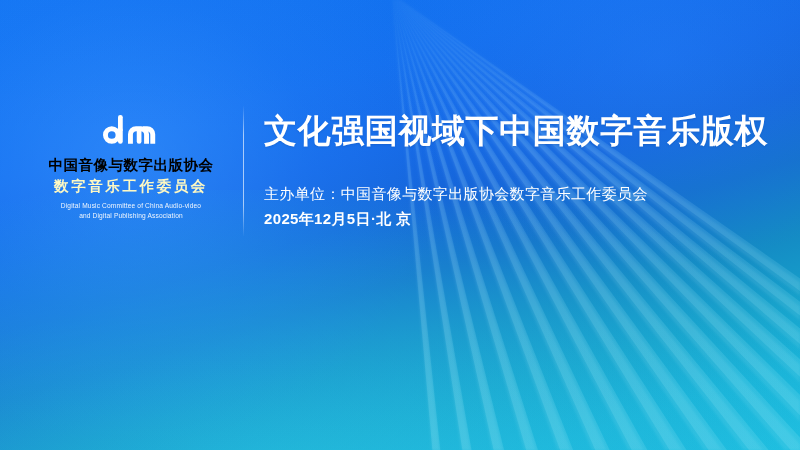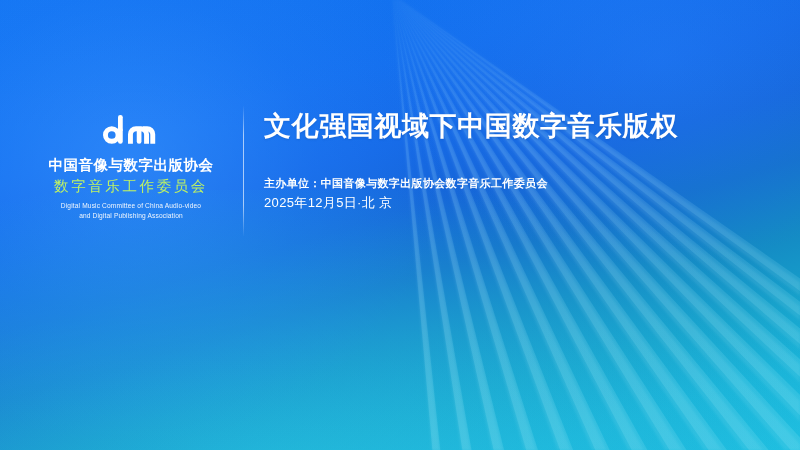--- a/index.html
+++ b/index.html
@@ -107,29 +107,29 @@
   .brand-logo {
     height:36px;
     display:flex; align-items:center; justify-content:center;
     margin-bottom:7px;
   }
   .brand-cn1 {
     font-size:14.5px;
     font-weight:bold;
     letter-spacing:0.5px;
     line-height:1.42;
-    color:#ffffff;
+    color:#000000;
     white-space:nowrap;
   }
   .brand-cn2 {
     font-size:14.5px;
-    font-weight:normal;
+    font-weight:bold;
     letter-spacing:2.6px;
     line-height:1.42;
-    color:#bef264;
+    color:#fef9c3;
     white-space:nowrap;
   }
   .brand-en {
     margin-top:5px;
     font-size:6.6px;
     line-height:1.55;
     letter-spacing:0.15px;
     color:rgba(255,255,255,0.93);
   }
 
@@ -147,42 +147,42 @@
   }
 
   
   .main {
     position:absolute;
     left:264px; top:108px;
     width:512px;
   }
   .title {
     color:#ffffff;
-    font-size:27px;
+    font-size:33px;
     font-weight:bold;
     line-height:1.365;
     letter-spacing:0.6px;
     text-shadow:0 1px 2px rgba(10,60,140,0.22);
   }
   .title-line { white-space:nowrap; }
 
   .meta {
     margin-top:29px;
     color:#ffffff;
   }
   .meta-org {
-    font-size:11px;
-    font-weight:bold;
+    font-size:15px;
+    font-weight:normal;
     letter-spacing:0.35px;
     line-height:1.65;
     white-space:nowrap;
   }
   .meta-date {
-    font-size:13px;
-    font-weight:normal;
+    font-size:15px;
+    font-weight:bold;
     letter-spacing:0.35px;
     line-height:1.65;
     white-space:nowrap;
   }
 </style>
 </head>
 <body>
 
 <div id="banner">
 

